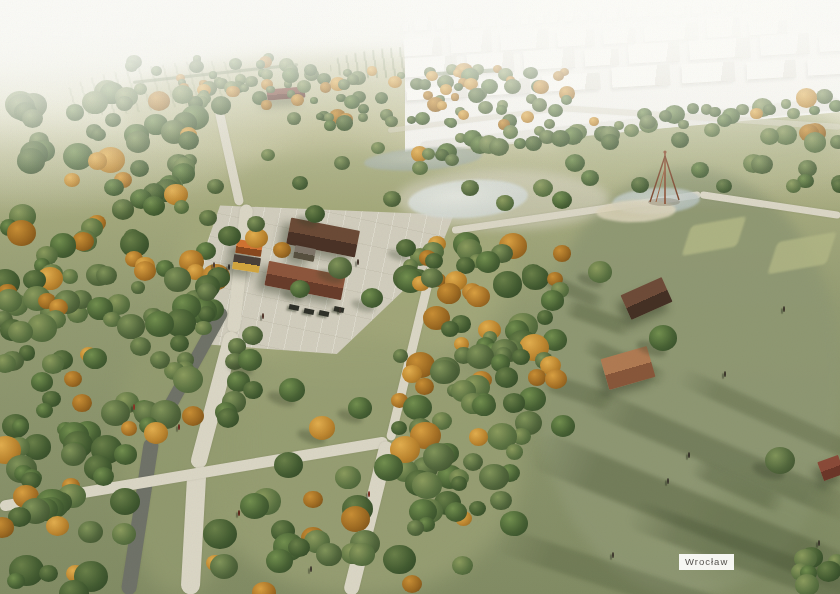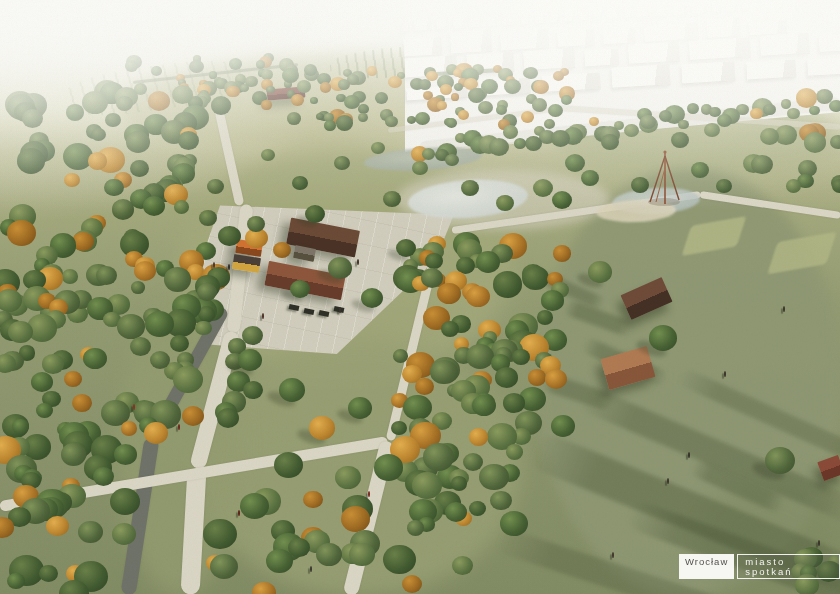--- a/index.html
+++ b/index.html
@@ -790,15 +790,14 @@
   <div id="haze-topleft"></div>
   <div id="haze-top"></div>
   <svg id="grain">
     <filter id="n">
         <feTurbulence type="fractalNoise" baseFrequency="0.8" numOctaves="2"></feTurbulence>
       </filter>
     <rect width="100%" height="100%" filter="url(#n)"></rect>
   </svg>
   <div id="watermark">
     <span class="wm-city">Wrocław</span>
-    <span class="wm-slogan">miasto spotkań</span>
   </div>
 </div>
 
 </body></html>

